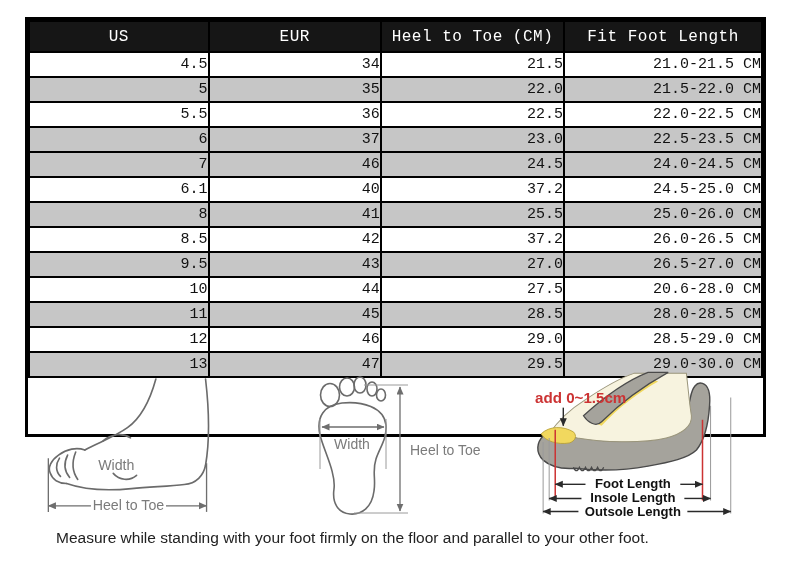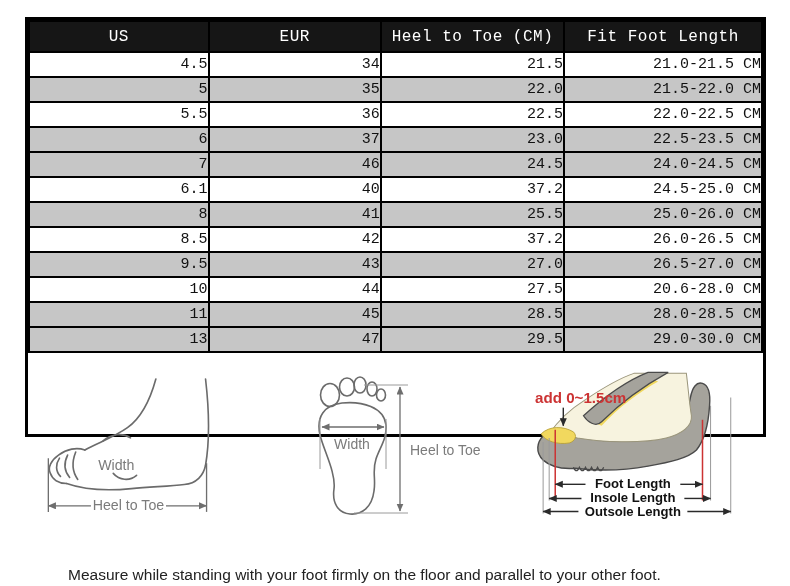--- a/index.html
+++ b/index.html
@@ -23,23 +23,22 @@
   table.size td {
     text-align:right; font-size:15px; height:23px; border:2px solid #000;
     padding:0; color:#111; background:#fff;margin-top:19px;
   }
   table.size tr.alt td { background:#c6c6c6; }
   .figures { position:absolute; left:0; top:351px; width:100%; height:156px; }
   .fig-side  { position:absolute; left:14px;  top:6px; }
   .fig-print { position:absolute; left:268px; top:2px; }
   .fig-shoe  { position:absolute; right:2px;  top:0px; }
   .note {
-    position:absolute; left:40px; top:509px; font-size:15.5px; color:#222;
+    position:absolute; left:28px; top:509px; font-size:15.5px; color:#222;
     width:690px;
-    margin-top:37px;
   }
   .glabel { fill:#7b7b7b; font-size:14px; font-family:"Liberation Sans", sans-serif; }
   .blabel { fill:#111; font-size:13px; font-weight:bold; font-family:"Liberation Sans", sans-serif; }
   .rlabel { fill:#cc3333; font-size:15px; font-weight:bold; font-family:"Liberation Sans", sans-serif; }
   .outline { fill:none; stroke:#6b6b6b; stroke-width:1.6; stroke-linecap:round; }
   .mline   { stroke:#6e6e6e; stroke-width:1.3; fill:none; }
   .guide   { stroke:#9a9a9a; stroke-width:1; fill:none; }
   .kline   { stroke:#2a2a2a; stroke-width:1.4; fill:none; }
   .rline   { stroke:#cc3333; stroke-width:1.5; fill:none; }
 </style>
@@ -123,20 +122,26 @@
           <td>44</td>
           <td>27.5</td>
           <td>20.6-28.0 CM</td>
         </tr>
         <tr class="alt">
           <td>11</td>
           <td>45</td>
           <td>28.5</td>
           <td>28.0-28.5 CM</td>
         </tr>
+        <tr>
+          <td>12</td>
+          <td>46</td>
+          <td>29.0</td>
+          <td>28.5-29.0 CM</td>
+        </tr>
         <tr class="alt">
           <td>13</td>
           <td>47</td>
           <td>29.5</td>
           <td>29.0-30.0 CM</td>
         </tr>
       </tbody>
   </table>
 
   <div class="figures">

